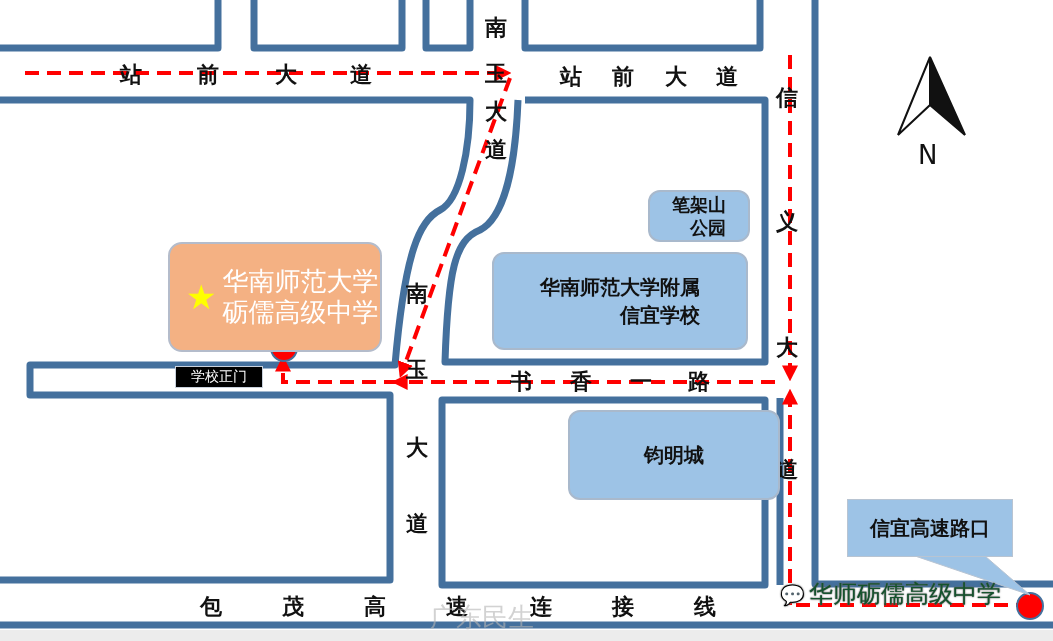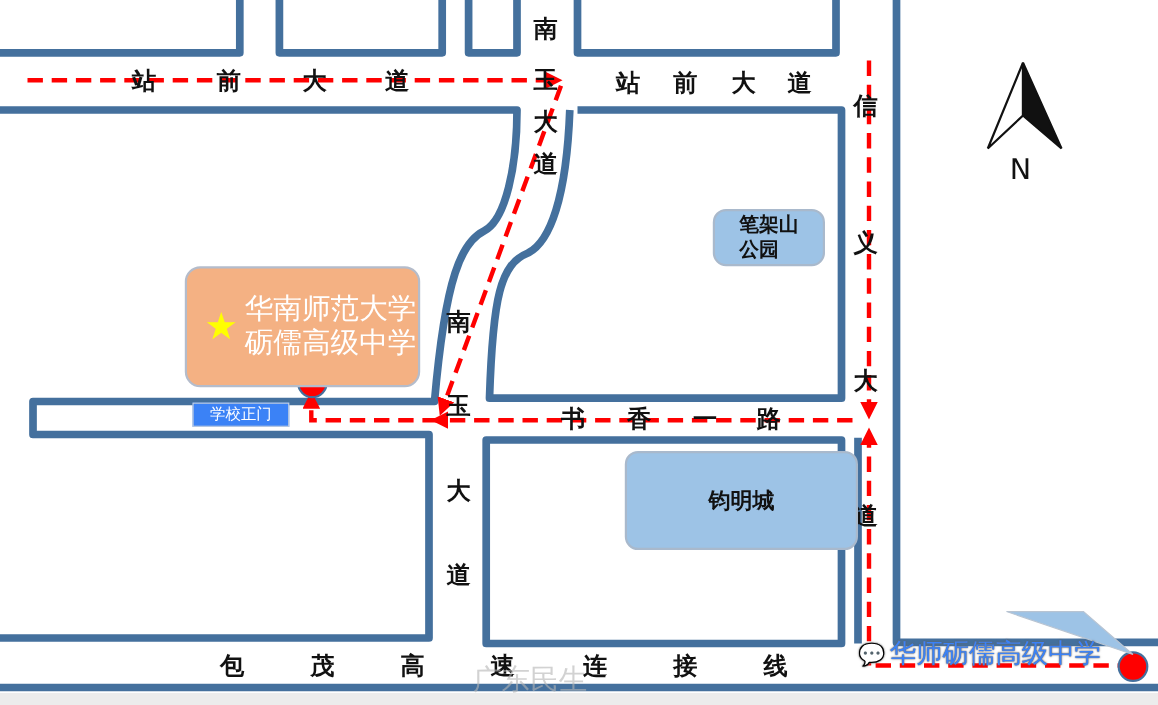--- a/index.html
+++ b/index.html
@@ -8,53 +8,53 @@
     background: #ffffff; font-family: "DejaVu Serif", "Liberation Serif", serif;
   }
   #map svg.roads { position: absolute; left: 0; top: 0; }
   .road-char {
     position: absolute; font-size: 22px; color: #111; line-height: 1;
     font-family: "DejaVu Serif", "Liberation Serif", serif; font-weight: bold;
   }
   .bldg {
     position: absolute; border-radius: 12px; border: 2px solid #a9b9cc;
     background: #9dc3e6; display: flex; align-items: center; justify-content: center;
-    text-align: left; color: #111; font-size: 20px; line-height: 1.4;
+    text-align: right; color: #111; font-size: 20px; line-height: 1.4;
     font-family: "DejaVu Serif", "Liberation Serif", serif; font-weight: bold;
     box-sizing: border-box; white-space: pre-line;
   }
   .school {
     position: absolute; left: 168px; top: 242px; width: 214px; height: 110px;
     border-radius: 14px; background: #f4b183; border: 2px solid #b4bccb;
     box-sizing: border-box; display: flex; align-items: center;
   }
   .school .star { color: #ffff00; font-size: 34px; margin-left: 16px; margin-right: 6px; line-height: 1; }
   .school .name {
     color: #ffffff; font-size: 26px; line-height: 1.2; white-space: pre-line;
     font-family: "DejaVu Sans", "Liberation Sans", sans-serif;
   }
   .gate-label {
     position: absolute; left: 175px; top: 366px; width: 88px; height: 22px;
-    background: #3b82f6; border: 1px solid #c9d1dc; color: #ffffff;
+    background: #000000; border: 1px solid #c9d1dc; color: #ffffff;
     font-size: 14px; display: flex; align-items: center; justify-content: center;
     font-family: "DejaVu Sans", "Liberation Sans", sans-serif; box-sizing: border-box;
   }
   .callout {
     position: absolute; left: 847px; top: 499px; width: 166px; height: 58px;
     background: #9dc3e6; border: 1px solid #b8c4d2; box-sizing: border-box;
     display: flex; align-items: center; justify-content: center;
     font-size: 20px; color: #111; font-weight: bold;
     font-family: "DejaVu Serif", "Liberation Serif", serif;
   }
   .compass-n {
     position: absolute; left: 918px; top: 140px; font-size: 26px; color: #111;
     font-family: "DejaVu Sans", "Liberation Sans", sans-serif;
   }
   .watermark {
-    position: absolute; left: 780px; top: 578px; font-size: 24px; color: #3b82f6;
+    position: absolute; left: 780px; top: 578px; font-size: 24px; color: #14532d;
     font-family: Liberation Mono, monospace;
     text-shadow: 0 0 2px #666, 0 0 1px #666; letter-spacing: 0px; white-space: nowrap;
   }
   .watermark .wx { font-size: 20px; margin-right: 4px; }
   .watermark2 {
     position: absolute; left: 430px; top: 600px; color: rgba(180,180,180,0.6);
     font-size: 26px; font-family: "DejaVu Sans", "Liberation Sans", sans-serif; white-space: nowrap;
   }
   .watermark2 .url { font-size: 11px; display: block; margin-left: 80px; margin-top: -6px; }
   .bottom-bar {
@@ -151,22 +151,25 @@
 
   <div class="school">
     <span class="star">★</span>
     <span class="name">华南师范大学
 砺儒高级中学</span>
   </div>
   <div class="gate-label">学校正门</div>
 
   <div class="bldg" style="left:648px;top:190px;width:102px;height:52px;font-size:18px;line-height:1.3">笔架山
 公园</div>
+  <div class="bldg" style="left:492px;top:252px;width:256px;height:98px">华南师范大学附属
+信宜学校</div>
   <div class="bldg" style="left:568px;top:410px;width:212px;height:90px">钧明城</div>
 
+  <div class="callout">信宜高速路口</div>
 
   <div class="compass-n">N</div>
 
   <div class="watermark2">
     <span>广东民生</span>
     <span class="url">WWW.GDMM.COM</span>
   </div>
   <div class="watermark">
     <span class="wx">💬</span><span>华师砺儒高级中学</span>
   </div>

